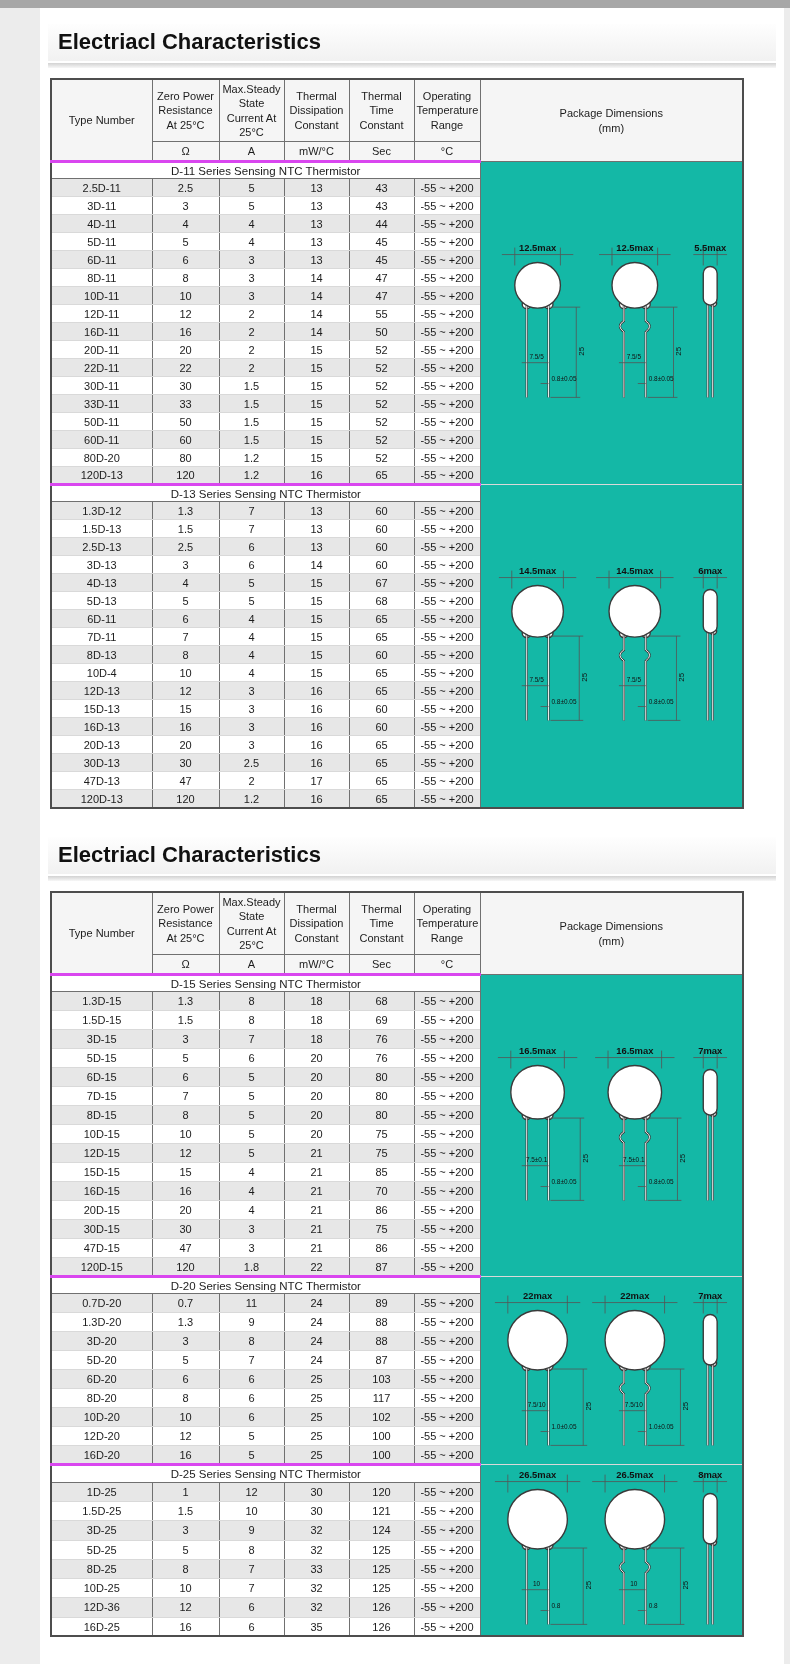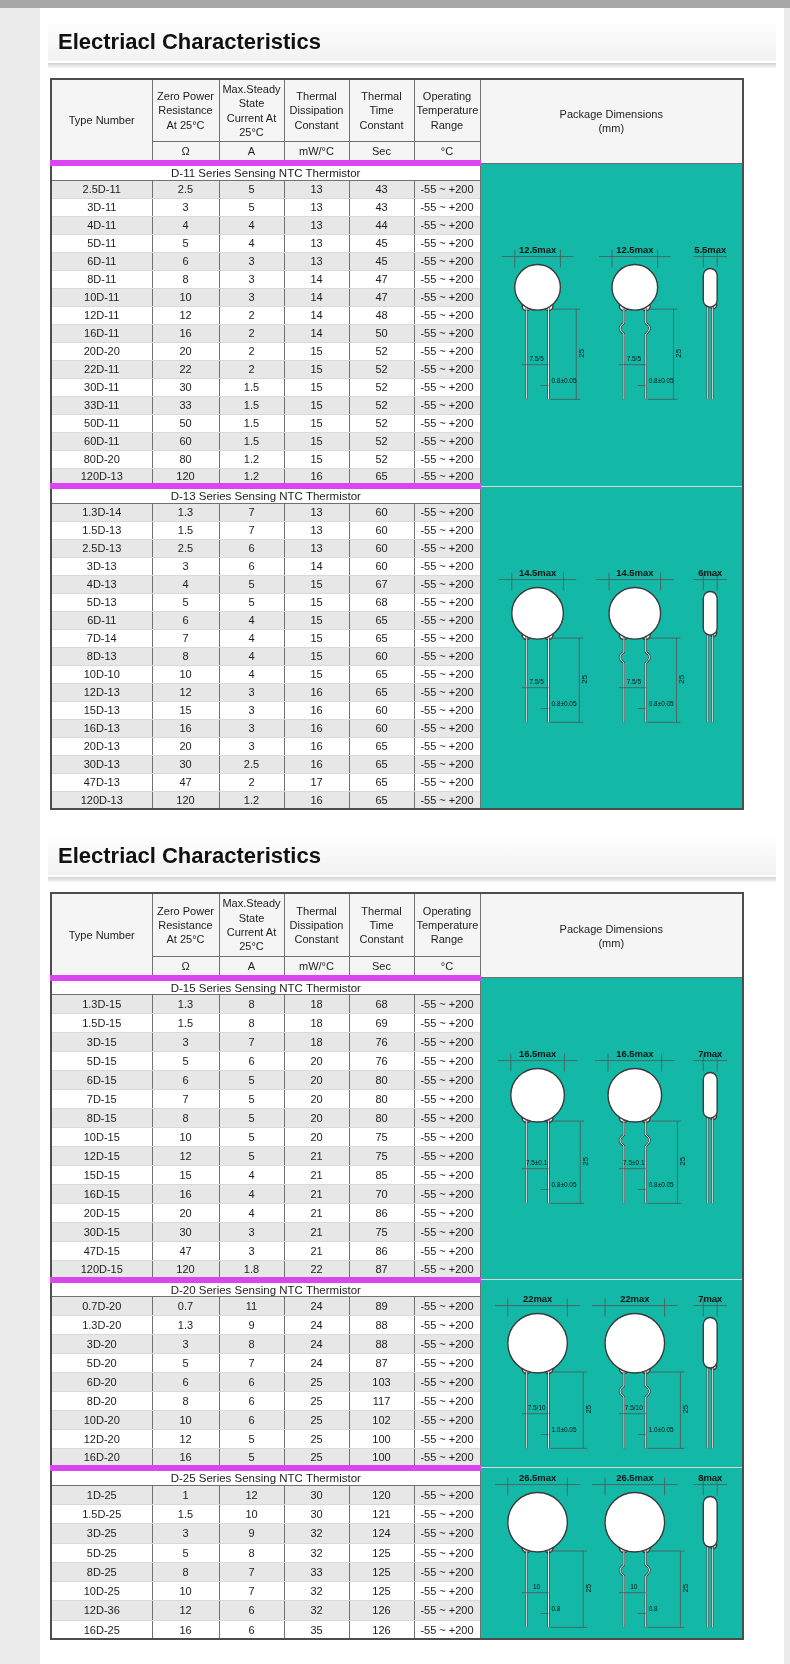--- a/index.html
+++ b/index.html
@@ -14,21 +14,21 @@
   table, th, td { border:1px solid #707070; }
   table { border:2px solid #4d4d4d; }
   th { background:#f5f5f5; font-weight:normal; text-align:center; vertical-align:middle; padding:2px; line-height:1.3; }
   .hdr-name { height:58px; }
   .hdr-unit th { height:18px; }
   td { text-align:center; vertical-align:middle; padding:0 2px; border-top:1px solid #d9d9d9; border-bottom:1px solid #d9d9d9;
        border-left:1px solid #707070; border-right:1px solid #707070; }
   .t1 td { height:18px; }
   .t2 td { height:19px; }
   tr.alt td { background:#e7e7e7; }
-  td.band { background:#ffffff; font-size:11.5px; border-top:6px solid #d946ef; border-bottom:1px solid #707070; height:17px;margin-top:8px; }
+  td.band { background:#ffffff; font-size:11.5px; border-top:3px solid #d946ef; border-bottom:1px solid #707070; height:17px;margin-top:8px; }
   td.pkg { background:#14b8a6; vertical-align:middle; padding:2px; }
   td.pkg svg { display:block; margin:0 auto; }
   .body { fill:#ffffff; stroke:#3a3a3a; stroke-width:1.4; }
   .ld   { fill:none; stroke:#3a3a3a; stroke-width:2.2; }
   .ldc  { fill:none; stroke:#ffffff; stroke-width:0.9; }
   .dim  { stroke:#555555; stroke-width:0.8; fill:none; }
   .t9 { font-size:9.5px; font-weight:bold; fill:#111; font-family:"Liberation Sans",sans-serif; }
   .t8 { font-size:8px; fill:#111; font-family:"Liberation Sans",sans-serif; }
   .t6 { font-size:6.5px; fill:#111; font-family:"Liberation Sans",sans-serif; }
 </style>
@@ -185,33 +185,33 @@
           <td>3</td>
           <td>14</td>
           <td>47</td>
           <td>-55 ~ +200</td>
         </tr>
         <tr>
           <td>12D-11</td>
           <td>12</td>
           <td>2</td>
           <td>14</td>
-          <td>48</td>
+          <td>55</td>
           <td>-55 ~ +200</td>
         </tr>
         <tr class="alt">
           <td>16D-11</td>
           <td>16</td>
           <td>2</td>
           <td>14</td>
           <td>50</td>
           <td>-55 ~ +200</td>
         </tr>
         <tr>
-          <td>20D-20</td>
+          <td>20D-11</td>
           <td>20</td>
           <td>2</td>
           <td>15</td>
           <td>52</td>
           <td>-55 ~ +200</td>
         </tr>
         <tr class="alt">
           <td>22D-11</td>
           <td>22</td>
           <td>2</td>
@@ -319,21 +319,21 @@
     <circle class="body" cx="229" cy="68" r="3.5"></circle>
     <path class="ld" d="M223.5 68 V158"></path>
               <path class="ldc" d="M223.5 68 V158"></path>
     <path class="ld" d="M228.5 68 V158"></path>
               <path class="ldc" d="M228.5 68 V158"></path>
     <rect class="body" x="219" y="26" width="14" height="44" rx="7"></rect>
             </svg>
           </td>
         </tr>
         <tr class="alt">
-          <td>1.3D-14</td>
+          <td>1.3D-12</td>
           <td>1.3</td>
           <td>7</td>
           <td>13</td>
           <td>60</td>
           <td>-55 ~ +200</td>
         </tr>
         <tr>
           <td>1.5D-13</td>
           <td>1.5</td>
           <td>7</td>
@@ -375,37 +375,37 @@
         </tr>
         <tr class="alt">
           <td>6D-11</td>
           <td>6</td>
           <td>4</td>
           <td>15</td>
           <td>65</td>
           <td>-55 ~ +200</td>
         </tr>
         <tr>
-          <td>7D-14</td>
+          <td>7D-11</td>
           <td>7</td>
           <td>4</td>
           <td>15</td>
           <td>65</td>
           <td>-55 ~ +200</td>
         </tr>
         <tr class="alt">
           <td>8D-13</td>
           <td>8</td>
           <td>4</td>
           <td>15</td>
           <td>60</td>
           <td>-55 ~ +200</td>
         </tr>
         <tr>
-          <td>10D-10</td>
+          <td>10D-4</td>
           <td>10</td>
           <td>4</td>
           <td>15</td>
           <td>65</td>
           <td>-55 ~ +200</td>
         </tr>
         <tr class="alt">
           <td>12D-13</td>
           <td>12</td>
           <td>3</td>

